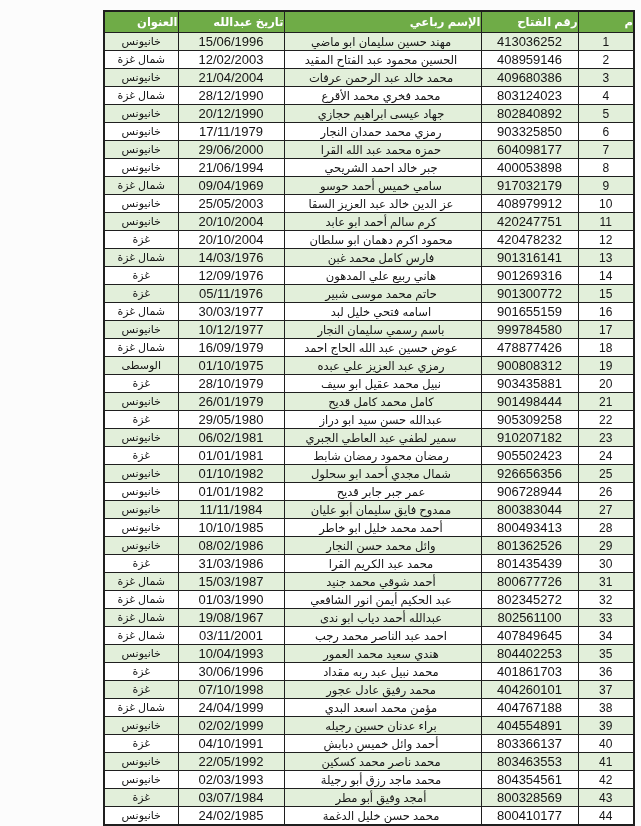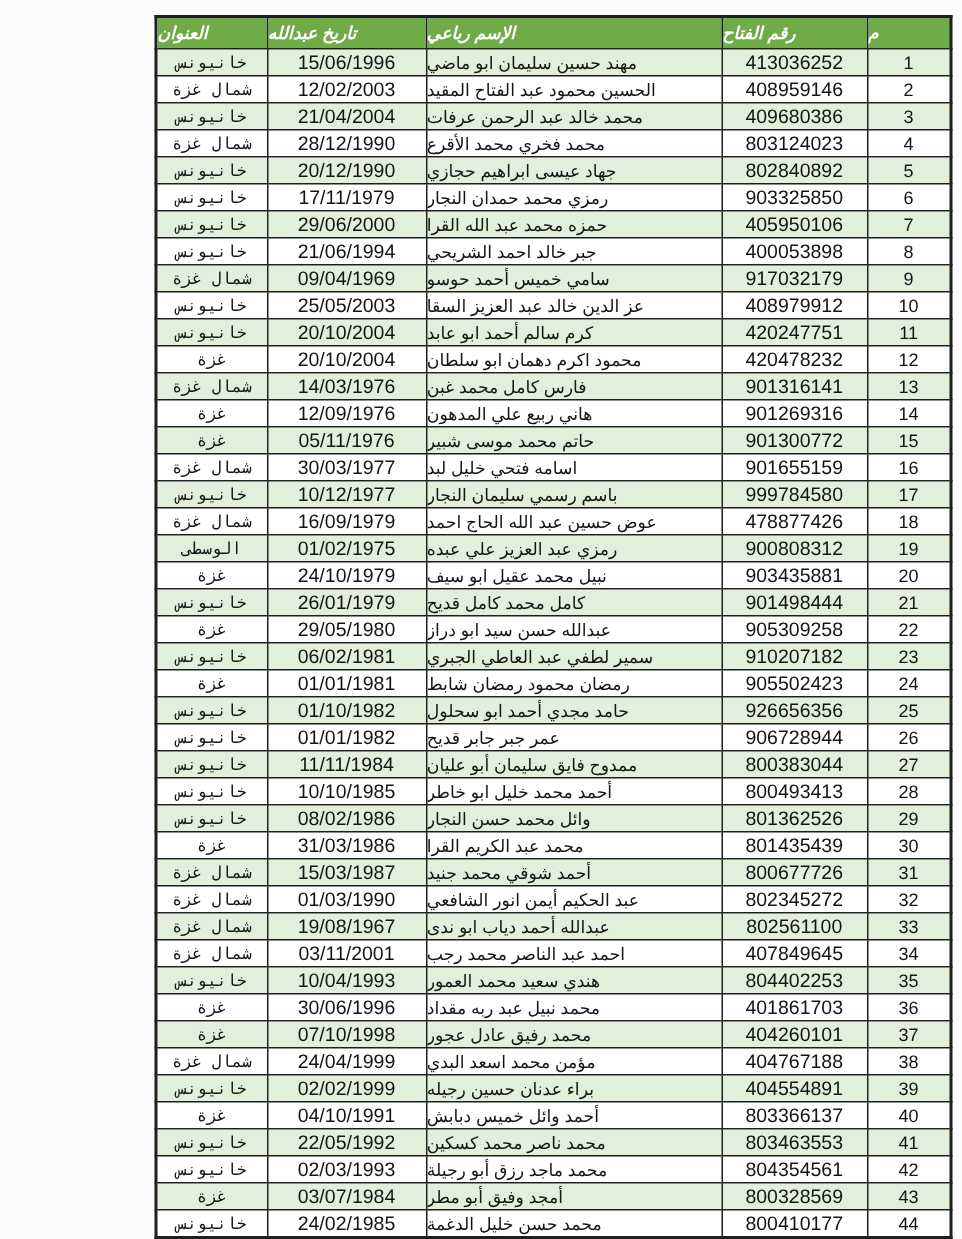--- a/index.html
+++ b/index.html
@@ -18,25 +18,25 @@
   col.c-name{width:197px;}
   col.c-dob{width:106px;}
   col.c-address{width:74px;}
   th,td{
     border:1px solid #1f1f1f;
     overflow:hidden;white-space:nowrap;
     vertical-align:middle;padding:0;
   }
   thead th{
     background:#6fac47;color:#ffffff;font-weight:bold;
-    font-size:11.5px;height:20px;text-align:left;font-style:italic;
+    font-size:11.5px;height:20px;text-align:right;
   }
   tbody td{height:17px;font-size:13px;text-align:center;color:#141414;}
-  td.cell-name{text-align:left;padding-right:3px;font-size:11.5px;}
-  td.cell-address{font-size:11px;font-family:Liberation Mono, monospace;}
+  td.cell-name{text-align:center;padding-right:3px;font-size:11.5px;}
+  td.cell-address{font-size:11px;}
   td.cell-num{font-size:12px;}
   tbody tr:nth-child(odd){background:#e2efda;}
   tbody tr:nth-child(even){background:#ffffff;}
 </style>
 </head>
 <body>
 
 <div class="page">
   <table class="roster" dir="rtl">
     <colgroup>
@@ -99,21 +99,21 @@
   <tr>
     <td class="cell-num">6</td>
     <td class="cell-id">903325850</td>
     <td class="cell-name">رمزي محمد حمدان النجار</td>
     <td class="cell-dob">17/11/1979</td>
     <td class="cell-address">خانيونس</td>
   </tr>
 
   <tr>
     <td class="cell-num">7</td>
-    <td class="cell-id">405950106</td>
+    <td class="cell-id">604098177</td>
     <td class="cell-name">حمزه محمد عبد الله القرا</td>
     <td class="cell-dob">29/06/2000</td>
     <td class="cell-address">خانيونس</td>
   </tr>
 
   <tr>
     <td class="cell-num">8</td>
     <td class="cell-id">400053898</td>
     <td class="cell-name">جبر خالد احمد الشريحي</td>
     <td class="cell-dob">21/06/1994</td>
@@ -197,29 +197,29 @@
     <td class="cell-id">478877426</td>
     <td class="cell-name">عوض حسين عبد الله الحاج احمد</td>
     <td class="cell-dob">16/09/1979</td>
     <td class="cell-address">شمال غزة</td>
   </tr>
 
   <tr>
     <td class="cell-num">19</td>
     <td class="cell-id">900808312</td>
     <td class="cell-name">رمزي عبد العزيز علي عبده</td>
-    <td class="cell-dob">01/02/1975</td>
+    <td class="cell-dob">01/10/1975</td>
     <td class="cell-address">الوسطى</td>
   </tr>
 
   <tr>
     <td class="cell-num">20</td>
     <td class="cell-id">903435881</td>
     <td class="cell-name">نبيل محمد عقيل ابو سيف</td>
-    <td class="cell-dob">24/10/1979</td>
+    <td class="cell-dob">28/10/1979</td>
     <td class="cell-address">غزة</td>
   </tr>
 
   <tr>
     <td class="cell-num">21</td>
     <td class="cell-id">901498444</td>
     <td class="cell-name">كامل محمد كامل قديح</td>
     <td class="cell-dob">26/01/1979</td>
     <td class="cell-address">خانيونس</td>
   </tr>
@@ -244,21 +244,21 @@
     <td class="cell-num">24</td>
     <td class="cell-id">905502423</td>
     <td class="cell-name">رمضان محمود رمضان شابط</td>
     <td class="cell-dob">01/01/1981</td>
     <td class="cell-address">غزة</td>
   </tr>
 
   <tr>
     <td class="cell-num">25</td>
     <td class="cell-id">926656356</td>
-    <td class="cell-name">حامد مجدي أحمد ابو سحلول</td>
+    <td class="cell-name">شمال مجدي أحمد ابو سحلول</td>
     <td class="cell-dob">01/10/1982</td>
     <td class="cell-address">خانيونس</td>
   </tr>
 
   <tr>
     <td class="cell-num">26</td>
     <td class="cell-id">906728944</td>
     <td class="cell-name">عمر جبر جابر قديح</td>
     <td class="cell-dob">01/01/1982</td>
     <td class="cell-address">خانيونس</td>

